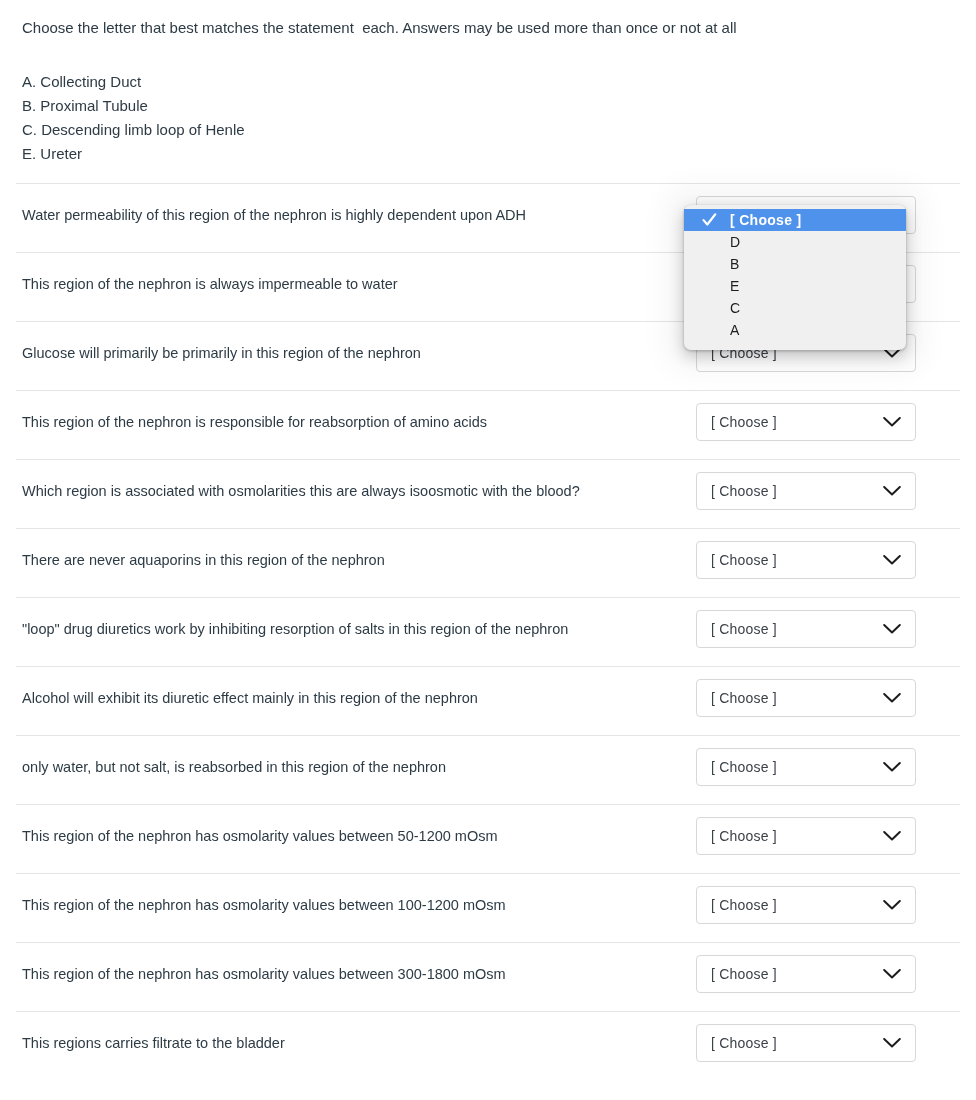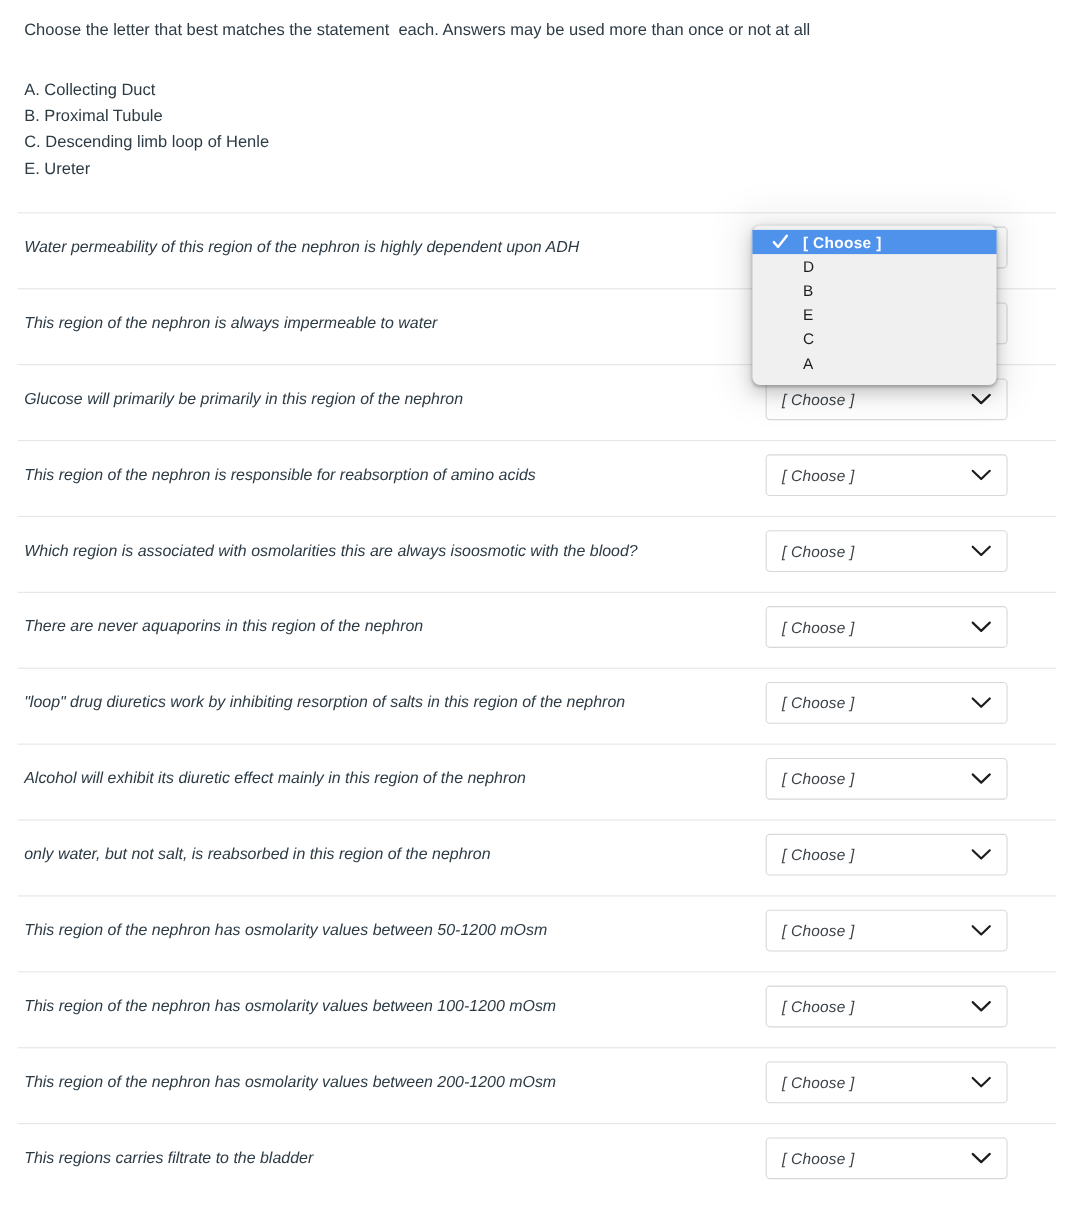--- a/index.html
+++ b/index.html
@@ -33,23 +33,22 @@
   }
   #answer-key li {
     font-size: 15px;
     line-height: 24px;
     color: #2d3b45;
     white-space: pre;
   }
 
   
   #question-list {
-    margin-top: 27px;
+    margin-top: 17px;
     padding: 0 16px 0 0;
-    font-style: italic;
   }
   .question-row {
     position: relative;
     display: flex;
     align-items: flex-start;
     border-top: 1px solid #e3e5e7;
     min-height: 69px;
     box-sizing: border-box;
     margin-left: 16px;
   }
@@ -318,21 +317,21 @@
         <span class="chevron-down-icon">
           <svg viewBox="0 0 18 11" width="18" height="11">
               <path d="M1.2 1.5 L9 9 L16.8 1.5" fill="none" stroke="#1d1d1f" stroke-width="2" stroke-linecap="round" stroke-linejoin="round"></path>
             </svg>
         </span>
       </div>
     </div>
   </div>
 
   <div class="question-row">
-    <div class="question-text">This region of the nephron has osmolarity values between 200-1200 mOsm</div>
+    <div class="question-text">This region of the nephron has osmolarity values between 300-1800 mOsm</div>
     <div class="answer-cell">
       <div class="answer-select">
         <span class="select-value">[ Choose ]</span>
         <span class="chevron-down-icon">
           <svg viewBox="0 0 18 11" width="18" height="11">
               <path d="M1.2 1.5 L9 9 L16.8 1.5" fill="none" stroke="#1d1d1f" stroke-width="2" stroke-linecap="round" stroke-linejoin="round"></path>
             </svg>
         </span>
       </div>
     </div>

